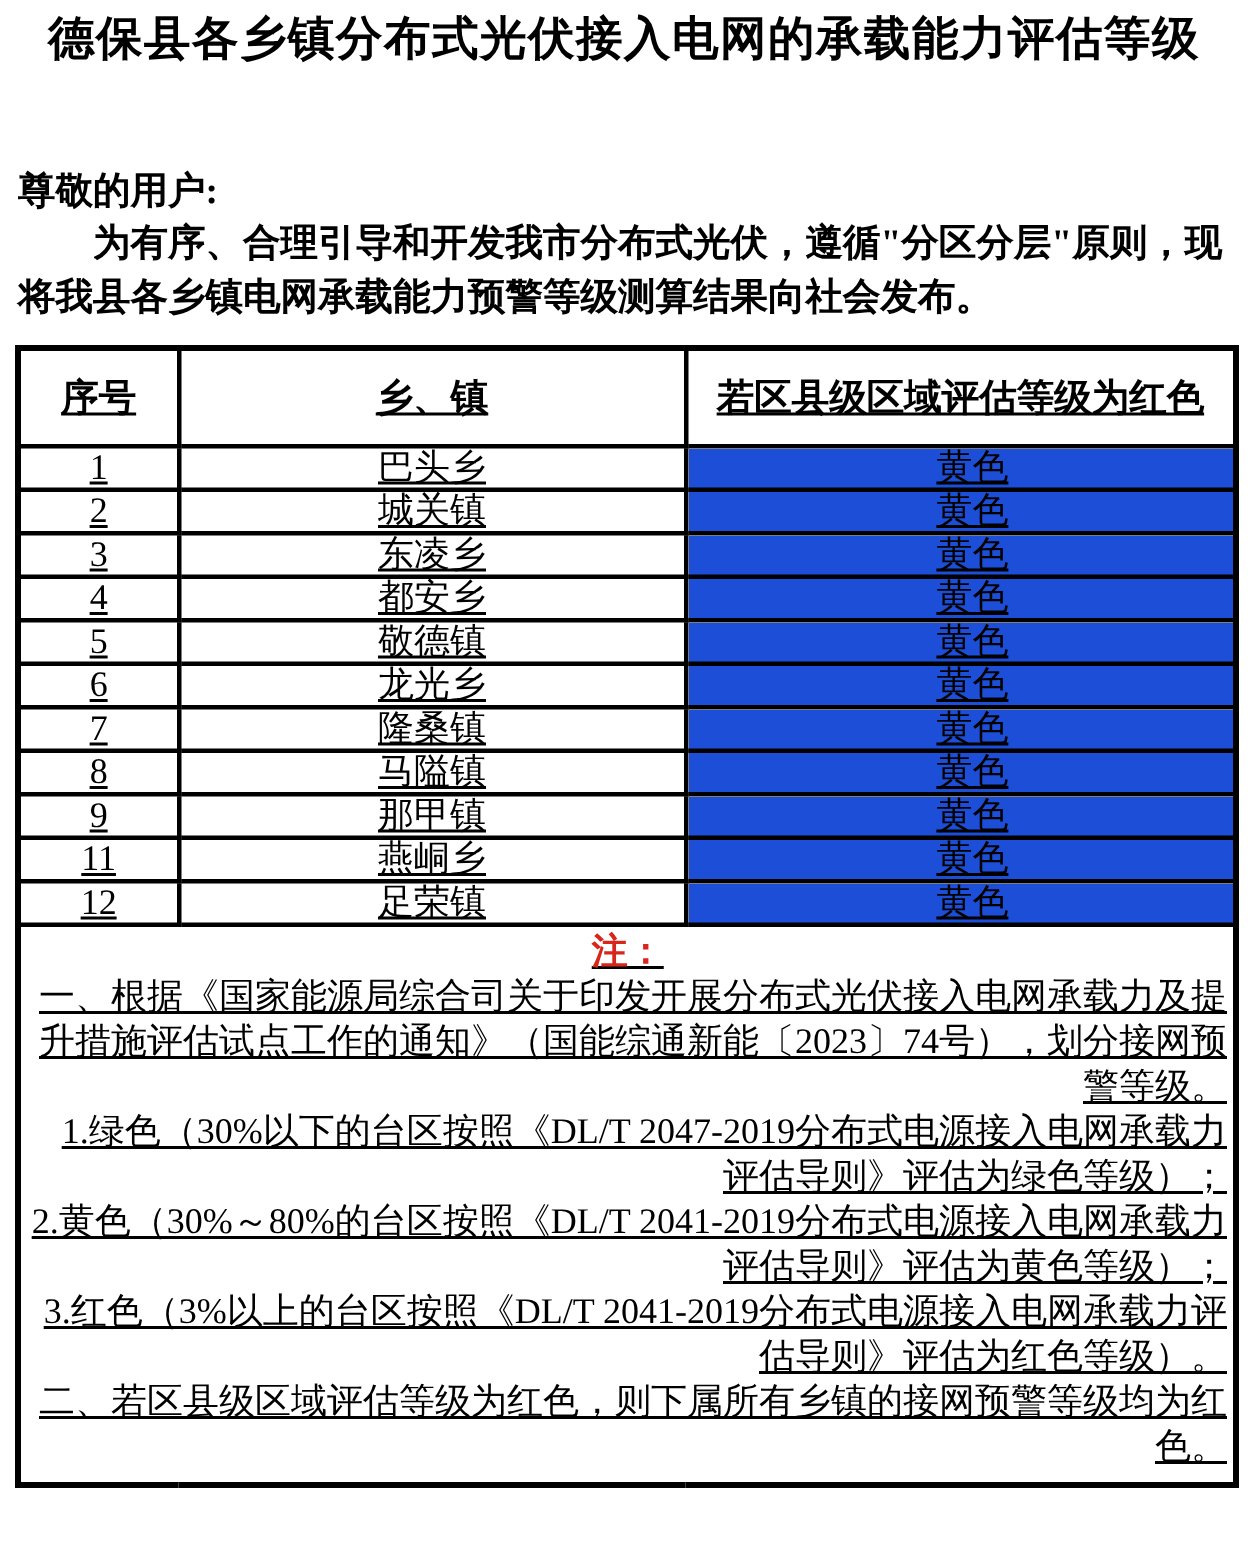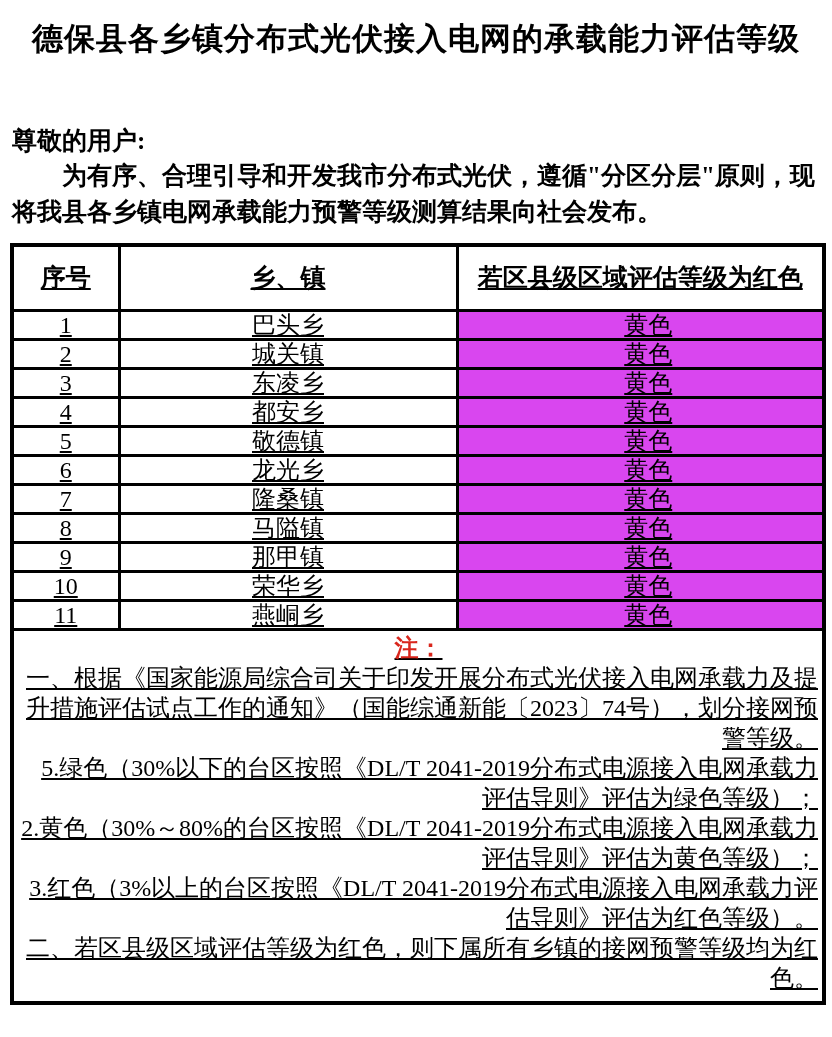--- a/index.html
+++ b/index.html
@@ -3,21 +3,21 @@
 <meta charset="utf-8">
 <style>
   * { margin: 0; padding: 0; box-sizing: border-box; }
   html, body { background: #ffffff; }
   body {
     width: 832px; height: 1037px; overflow: hidden;
     font-family: "Liberation Serif", "DejaVu Serif", serif;
     color: #000000;
   }
   .doc-title {
-    margin-top: 18px;
+    margin-top: 5px;
     text-align: center;
     font-size: 31px;
     font-weight: bold;
     letter-spacing: 1px;
   }
   .intro-block {
     margin: 64px 14px 0 12px;
     font-size: 25px;
     font-weight: bold;
   }
@@ -42,21 +42,21 @@
     font-size: 25px;
     font-weight: bold;
   }
   td.data-cell {
     height: 26px;
     font-size: 24px;
     line-height: 26px;
     font-weight: normal;
     padding: 0;
   }
-  td.level-cell { background: #d946ef; padding-left: 16px; }
+  td.level-cell { background: #1d4ed8; padding-left: 16px; }
   td.notes-cell {
     text-align: left;
     vertical-align: top;
     font-size: 24px;
     line-height: 30px;
     font-weight: normal;
     padding: 2px 4px 8px 5px;
     height: 368px;
   }
   .notes-label {
@@ -129,33 +129,33 @@
       <td class="data-cell">8</td>
       <td class="data-cell">马隘镇</td>
       <td class="data-cell level-cell">黄色</td>
     </tr>
     <tr>
       <td class="data-cell">9</td>
       <td class="data-cell">那甲镇</td>
       <td class="data-cell level-cell">黄色</td>
     </tr>
     <tr>
-      <td class="data-cell">10</td>
-      <td class="data-cell">荣华乡</td>
+      <td class="data-cell">11</td>
+      <td class="data-cell">燕峒乡</td>
       <td class="data-cell level-cell">黄色</td>
     </tr>
     <tr>
-      <td class="data-cell">11</td>
-      <td class="data-cell">燕峒乡</td>
+      <td class="data-cell">12</td>
+      <td class="data-cell">足荣镇</td>
       <td class="data-cell level-cell">黄色</td>
     </tr>
     <tr>
       <td class="notes-cell" colspan="3">
         <span class="notes-label">注：</span>
         <div class="note-item">一、根据《国家能源局综合司关于印发开展分布式光伏接入电网承载力及提升措施评估试点工作的通知》（国能综通新能〔2023〕74号），划分接网预警等级。</div>
-        <div class="note-item">5.绿色（30%以下的台区按照《DL/T 2041-2019分布式电源接入电网承载力评估导则》评估为绿色等级）；</div>
+        <div class="note-item">1.绿色（30%以下的台区按照《DL/T 2047-2019分布式电源接入电网承载力评估导则》评估为绿色等级）；</div>
         <div class="note-item">2.黄色（30%～80%的台区按照《DL/T 2041-2019分布式电源接入电网承载力评估导则》评估为黄色等级）；</div>
         <div class="note-item">3.红色（3%以上的台区按照《DL/T 2041-2019分布式电源接入电网承载力评估导则》评估为红色等级）。</div>
         <div class="note-item">二、若区县级区域评估等级为红色，则下属所有乡镇的接网预警等级均为红色。</div>
       </td>
     </tr>
   </tbody>
 </table>
 
 </body></html>

